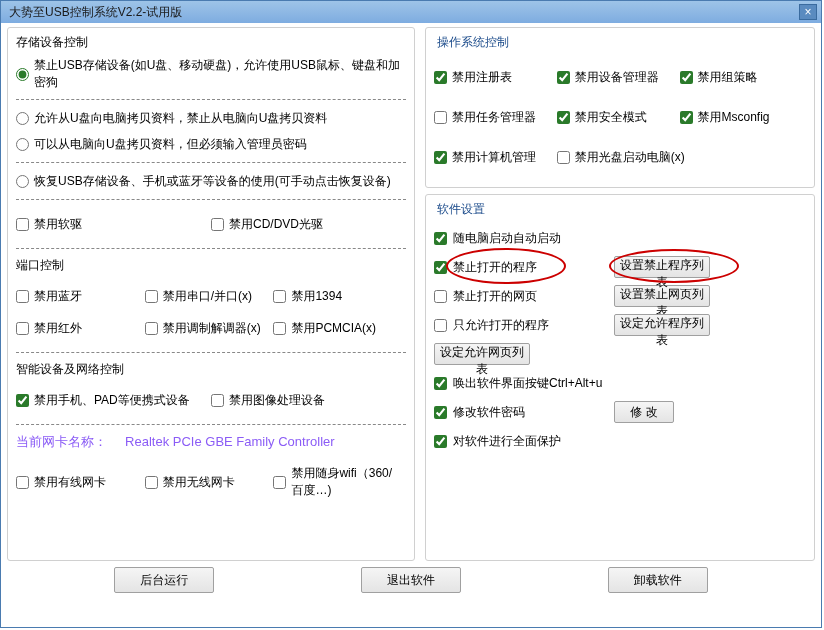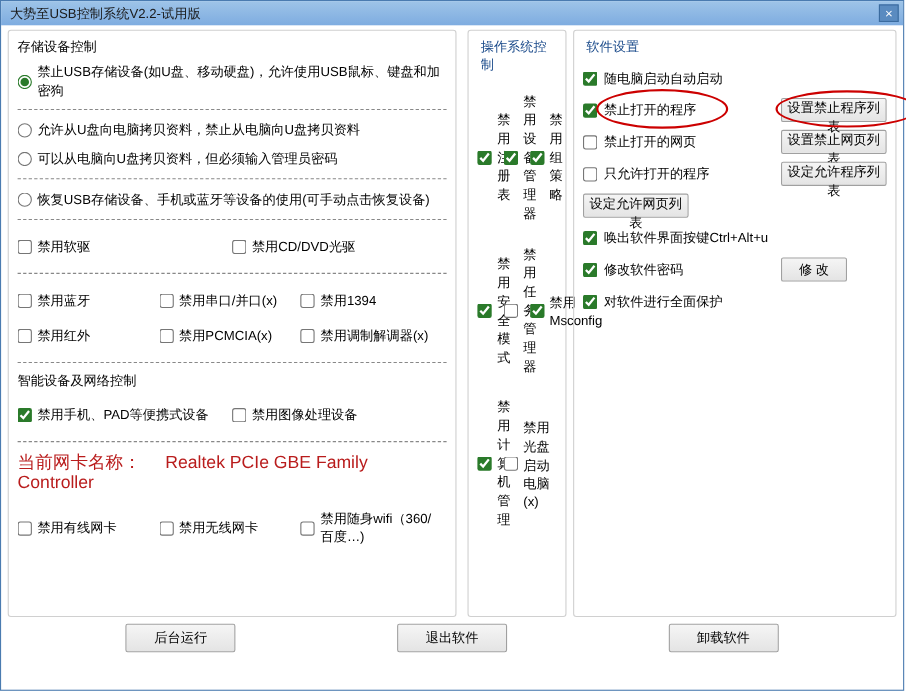--- a/index.html
+++ b/index.html
@@ -52,21 +52,21 @@
   cursor: pointer;
 }
 .content {
   display: flex;
   padding: 4px 6px 0 6px;
   gap: 10px;
   height: 538px;
 }
 .col { flex: 1; }
 .col-left { border: 1px solid #d0d0d0; border-radius: 3px; padding: 4px 8px 8px 8px; }
-.col-right { display: flex; flex-direction: row; gap: 6px; }
+.col-right { display: flex; flex-direction: column; gap: 6px; }
 .groupbox {
   border: 1px solid #d0d0d0;
   border-radius: 3px;
   padding: 8px 8px 8px 8px;
   margin-bottom: 0;
   position: relative;
 }
 .group-title {
   position: relative;
   top: -2px;
@@ -131,21 +131,21 @@
   cursor: pointer;
 }
 .ellipse {
   position: absolute;
   border: 2px solid #cc0000;
   border-radius: 50%;
   pointer-events: none;
 }
 .el1 { width: 120px; height: 36px; }
 .el2 { width: 130px; height: 34px; }
-.nic-row { font-size: 16px; margin: 8px 0; color: #b91c1c; }
+.nic-row { font-size: 13px; margin: 8px 0; color: #8b5cf6; }
 .bottom-buttons {
   display: flex;
   justify-content: space-around;
   padding: 6px 40px 0 40px;
 }
 .bottom-buttons button {
   width: 100px;
   height: 26px;
   background: linear-gradient(#f5f5f5,#e4e4e4);
   border: 1px solid #a0a0a0;
@@ -190,44 +190,45 @@
         <div class="check-row">
             <input type="checkbox" style="">
             <label>禁用软驱</label>
           </div>
         <div class="check-row">
             <input type="checkbox" style="">
             <label>禁用CD/DVD光驱</label>
           </div>
       </div>
       <hr class="dash-sep">
+      <div class="group-title-inner">端口控制</div>
       <div class="check-grid check-grid3">
         <div class="check-row">
             <input type="checkbox" style="">
             <label>禁用蓝牙</label>
           </div>
         <div class="check-row">
             <input type="checkbox" style="">
             <label>禁用串口/并口(x)</label>
           </div>
         <div class="check-row">
             <input type="checkbox" style="">
             <label>禁用1394</label>
           </div>
         <div class="check-row">
             <input type="checkbox" style="">
             <label>禁用红外</label>
           </div>
         <div class="check-row">
             <input type="checkbox" style="">
+            <label>禁用调制解调器(x)</label>
+          </div>
+        <div class="check-row">
+            <input type="checkbox" style="">
             <label>禁用PCMCIA(x)</label>
-          </div>
-        <div class="check-row">
-            <input type="checkbox" style="">
-            <label>禁用调制解调器(x)</label>
           </div>
       </div>
       <hr class="dash-sep">
       <div class="group-title-inner">智能设备及网络控制</div>
       <div class="check-grid">
         <div class="check-row">
             <input type="checkbox" checked="" style="">
             <label>禁用手机、PAD等便携式设备</label>
           </div>
         <div class="check-row">
@@ -267,26 +268,26 @@
             </div>
           <div class="check-row">
               <input type="checkbox" checked="" style="">
               <label>禁用设备管理器</label>
             </div>
           <div class="check-row">
               <input type="checkbox" checked="" style="">
               <label>禁用组策略</label>
             </div>
           <div class="check-row">
-              <input type="checkbox" checked="" style="">
-              <label>禁用安全模式</label>
-            </div>
-          <div class="check-row">
               <input type="checkbox" style="">
               <label>禁用任务管理器</label>
+            </div>
+          <div class="check-row">
+              <input type="checkbox" checked="" style="">
+              <label>禁用安全模式</label>
             </div>
           <div class="check-row">
               <input type="checkbox" checked="" style="">
               <label>禁用Msconfig</label>
             </div>
           <div class="check-row">
               <input type="checkbox" checked="" style="">
               <label>禁用计算机管理</label>
             </div>
           <div class="check-row" style="width:66%">

